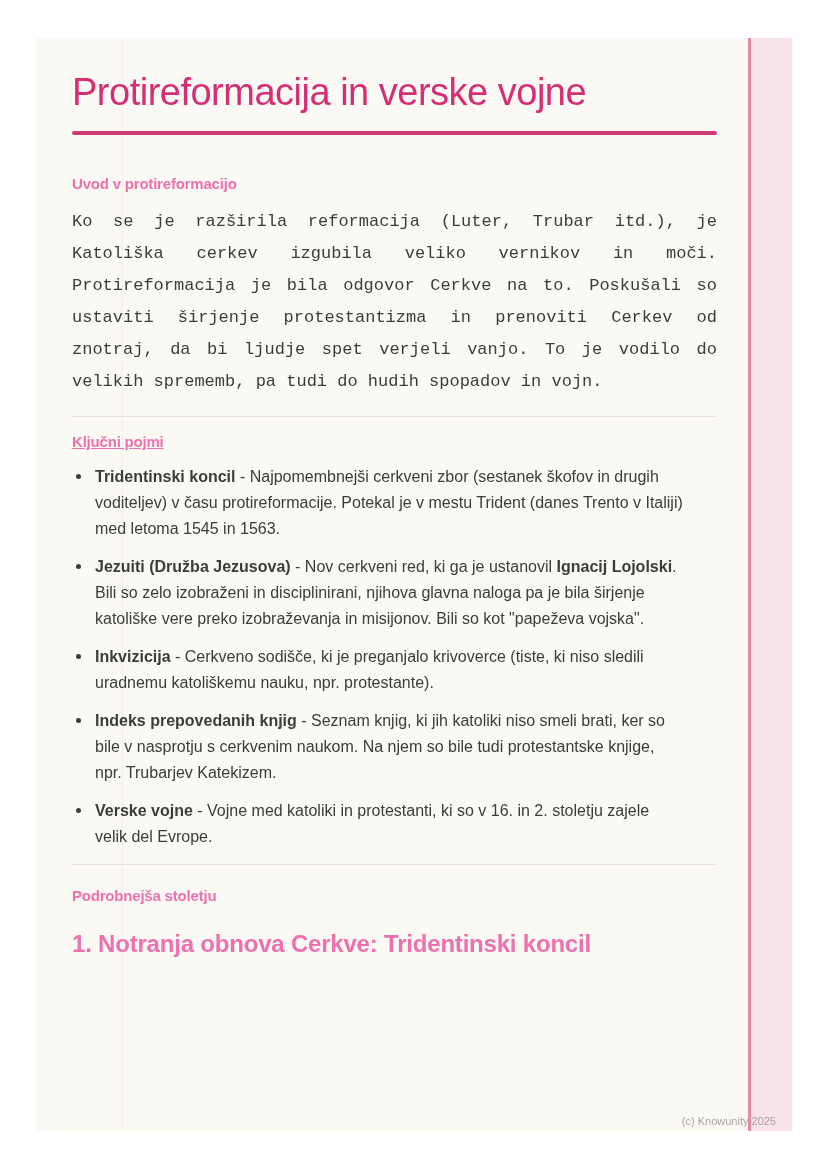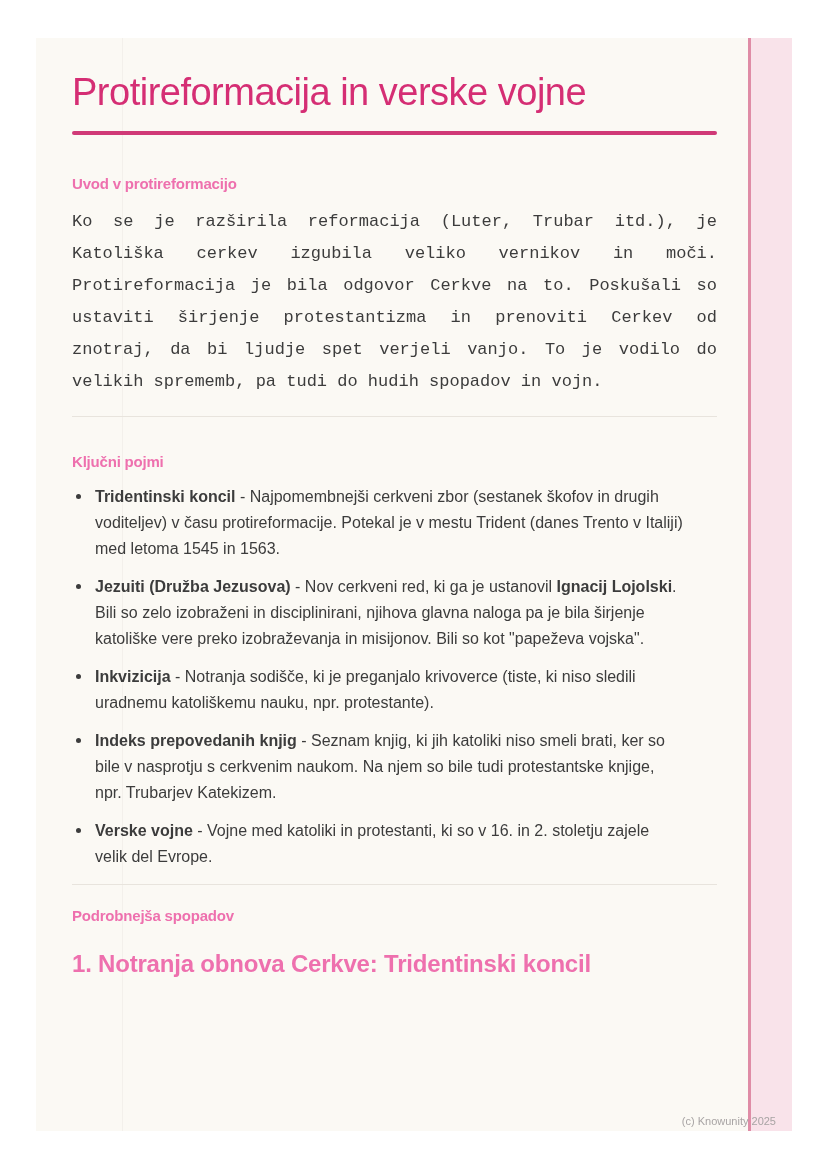--- a/index.html
+++ b/index.html
@@ -63,21 +63,21 @@
     margin-top:14px;
     border-radius:2px;
   }
   h2{
     font-size:15px;
     font-weight:bold;
     color:var(--heading-pink);
     letter-spacing:-0.2px;
   }
   .h2-intro{margin-top:40px;}
-  .h2-key{margin-top:36px;}
+  .h2-key{margin-top:16px;text-decoration:underline;}
   .h2-detail{margin-top:22px;}
   .intro-paragraph{
     margin-top:14px;
     font-size:17px;
     line-height:32px;
     color:var(--body-text);
     text-align:justify;
     font-family:Liberation Mono, monospace;
   }
   .divider{
@@ -137,25 +137,25 @@
 
     <h2 class="h2-intro">Uvod v protireformacijo</h2>
     <p class="intro-paragraph">Ko se je razširila reformacija (Luter, Trubar itd.), je Katoliška cerkev izgubila veliko vernikov in moči. Protireformacija je bila odgovor Cerkve na to. Poskušali so ustaviti širjenje protestantizma in prenoviti Cerkev od znotraj, da bi ljudje spet verjeli vanjo. To je vodilo do velikih sprememb, pa tudi do hudih spopadov in vojn.</p>
 
     <div class="divider"></div>
 
     <h2 class="h2-key">Ključni pojmi</h2>
     <ul class="terms" id="terms-list">
         <li><span class="dot"></span><span class="b">Tridentinski koncil</span><span> - Najpomembnejši cerkveni zbor (sestanek škofov in drugih voditeljev) v času protireformacije. Potekal je v mestu Trident (danes Trento v Italiji) med letoma 1545 in 1563.</span></li>
         <li><span class="dot"></span><span class="b">Jezuiti (Družba Jezusova)</span><span> - Nov cerkveni red, ki ga je ustanovil </span><span class="b">Ignacij Lojolski</span><span>. Bili so zelo izobraženi in disciplinirani, njihova glavna naloga pa je bila širjenje katoliške vere preko izobraževanja in misijonov. Bili so kot "papeževa vojska".</span></li>
-        <li><span class="dot"></span><span class="b">Inkvizicija</span><span> - Notranja sodišče, ki je preganjalo krivoverce (tiste, ki niso sledili uradnemu katoliškemu nauku, npr. protestante).</span></li>
+        <li><span class="dot"></span><span class="b">Inkvizicija</span><span> - Cerkveno sodišče, ki je preganjalo krivoverce (tiste, ki niso sledili uradnemu katoliškemu nauku, npr. protestante).</span></li>
         <li><span class="dot"></span><span class="b">Indeks prepovedanih knjig</span><span> - Seznam knjig, ki jih katoliki niso smeli brati, ker so bile v nasprotju s cerkvenim naukom. Na njem so bile tudi protestantske knjige, npr. Trubarjev Katekizem.</span></li>
         <li><span class="dot"></span><span class="b">Verske vojne</span><span> - Vojne med katoliki in protestanti, ki so v 16. in 2. stoletju zajele velik del Evrope.</span></li>
       </ul>
 
     <div class="divider div2"></div>
 
-    <h2 class="h2-detail">Podrobnejša spopadov</h2>
+    <h2 class="h2-detail">Podrobnejša stoletju</h2>
     <h3>1. Notranja obnova Cerkve: Tridentinski koncil</h3>
   </div>
 
   <div class="footer">(c) Knowunity 2025</div>
 </div>
 
 </body></html>

